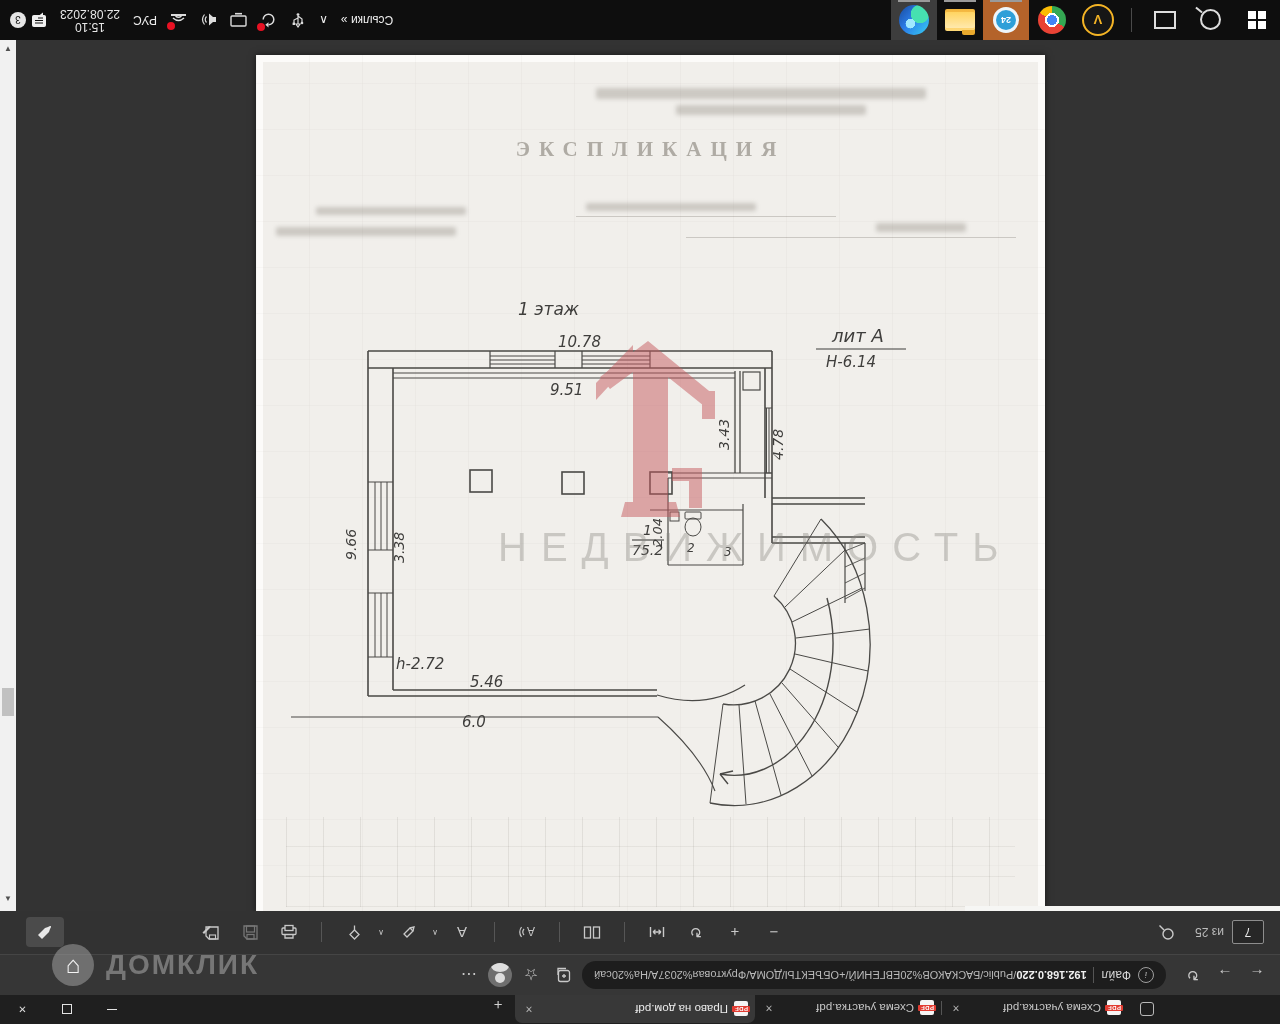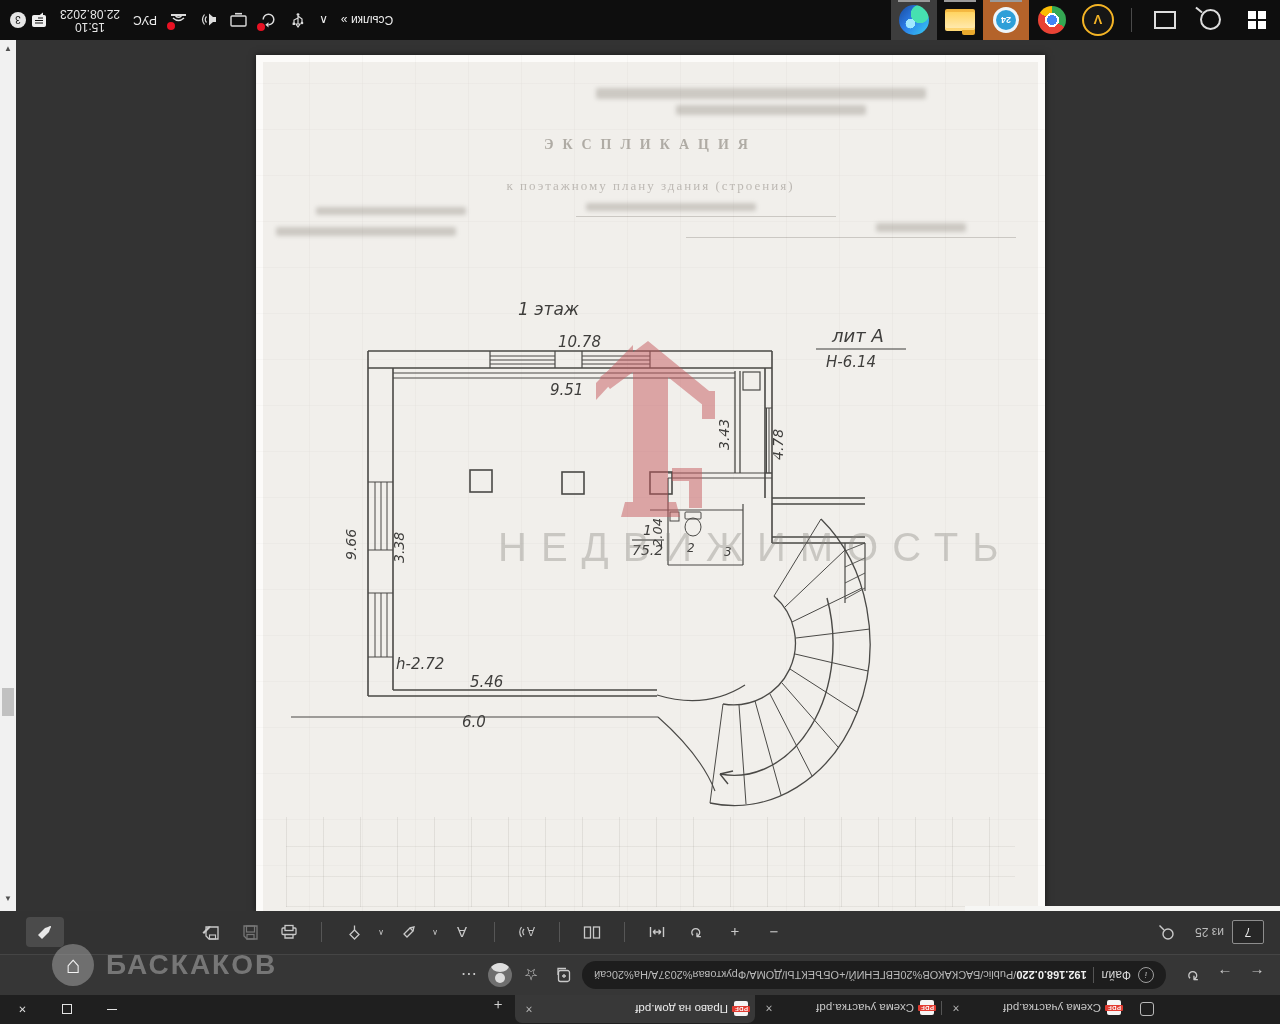--- a/index.html
+++ b/index.html
@@ -54,21 +54,21 @@
         box-shadow:0 0 7px rgba(0,0,0,.55);}
   .scan{position:absolute;left:7px;top:7px;right:7px;bottom:0;background:#f1efeb;}
   .bleed{position:absolute;inset:0;opacity:.8;background:
       repeating-linear-gradient(90deg,rgba(110,100,88,.05) 0 1px,transparent 1px 53px),
       repeating-linear-gradient(0deg,rgba(110,100,88,.04) 0 1px,transparent 1px 46px);}
   .grid2{position:absolute;left:30px;right:30px;top:762px;height:90px;background:
       repeating-linear-gradient(90deg,rgba(80,75,65,.10) 0 1px,transparent 1px 37px),
       repeating-linear-gradient(0deg,rgba(80,75,65,.08) 0 1px,transparent 1px 30px);}
   .faintbar{position:absolute;background:rgba(120,112,104,.30);filter:blur(2px);border-radius:2px;}
   .doc-title{position:absolute;left:0;width:789px;top:82px;text-align:center;
-       font-family:"Liberation Serif","DejaVu Serif",serif;font-weight:bold;font-size:14px;
+       font-family:"Liberation Serif","DejaVu Serif",serif;font-weight:bold;font-size:21px;
        letter-spacing:9px;color:rgba(120,114,106,.55);filter:blur(.6px);}
   .doc-sub{position:absolute;left:0;width:789px;top:123px;text-align:center;
        font-family:"Liberation Serif","DejaVu Serif",serif;font-size:13px;
        letter-spacing:2px;color:rgba(125,118,110,.45);filter:blur(.7px);}
   .faintline{position:absolute;height:1px;background:rgba(90,85,75,.25);filter:blur(.4px);}
 
   .plan{position:absolute;left:0;top:0;}
   .hand{font-family:"DejaVu Sans",sans-serif;font-style:italic;fill:#3f3e3c;}
   .wm1{position:absolute;left:242px;top:470px;font-size:40px;letter-spacing:14px;
        color:rgba(138,134,128,.38);white-space:nowrap;}
@@ -244,21 +244,20 @@
   <div class="content">
 
     <div class="page">
       <div class="scan"></div>
       <div class="bleed"></div>
       <div class="grid2"></div>
 
       <div class="faintbar" style="left:340px;top:33px;width:330px;height:11px;"></div>
       <div class="faintbar" style="left:420px;top:50px;width:190px;height:10px;"></div>
       <div class="doc-title">ЭКСПЛИКАЦИЯ</div>
-      <div class="doc-sub">к поэтажному плану здания (строения)</div>
       <div class="faintbar" style="left:60px;top:152px;width:150px;height:8px;"></div>
       <div class="faintbar" style="left:330px;top:148px;width:170px;height:8px;"></div>
       <div class="faintline" style="left:320px;top:161px;width:260px;"></div>
       <div class="faintbar" style="left:20px;top:172px;width:180px;height:9px;"></div>
       <div class="faintbar" style="left:620px;top:168px;width:90px;height:9px;"></div>
       <div class="faintline" style="left:430px;top:182px;width:330px;"></div>
 
       <svg class="plan" width="789" height="857" viewBox="0 0 789 857">
         <g stroke="#4a4946" stroke-width="1.6" fill="none">
 
@@ -488,16 +487,16 @@
         <svg width="18" height="18" viewBox="0 0 18 18">
             <path d="M3 15 L5 9 L12 2 L16 6 L9 13 Z" fill="#e9e9e9"></path>
             <path d="M3 15 L5.5 14.3 L3.7 12.5 Z" fill="#e9e9e9"></path>
           </svg>
       </div>
     </div>
   </div>
 
   <div class="domclick">
     <div class="dc-ball">⌂</div>
-    <div class="dc-text">БАСКАКОВ</div>
+    <div class="dc-text">ДОМКЛИК</div>
   </div>
 
 </div>
 
 </body></html>

